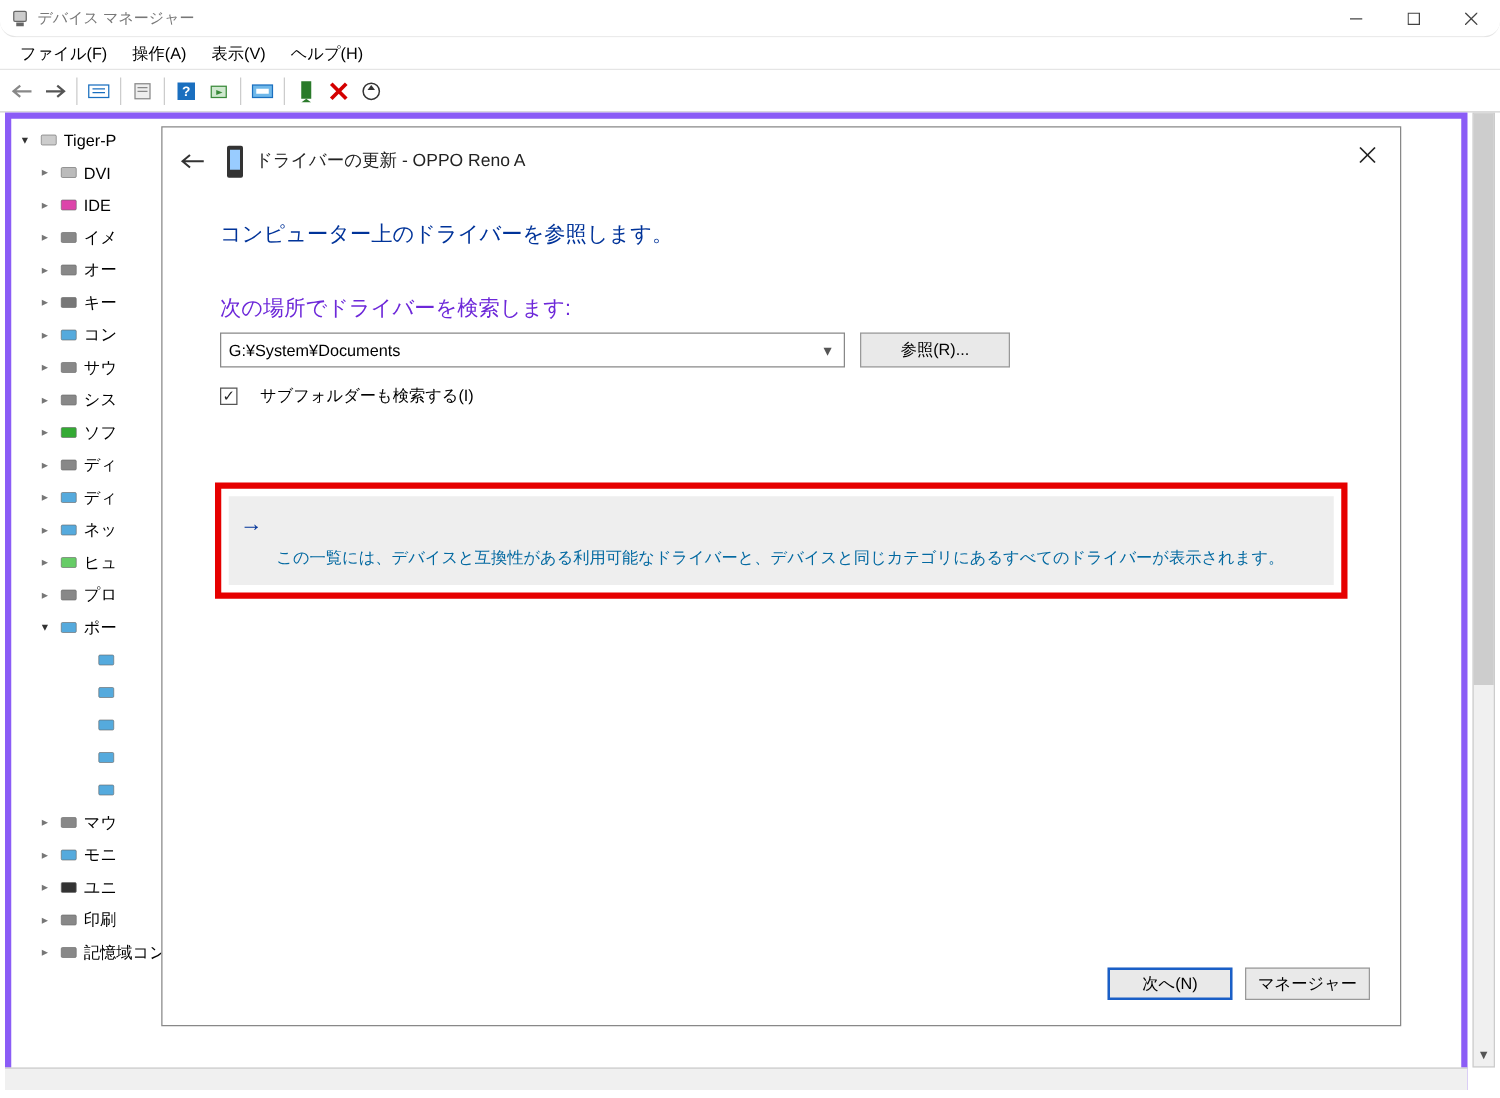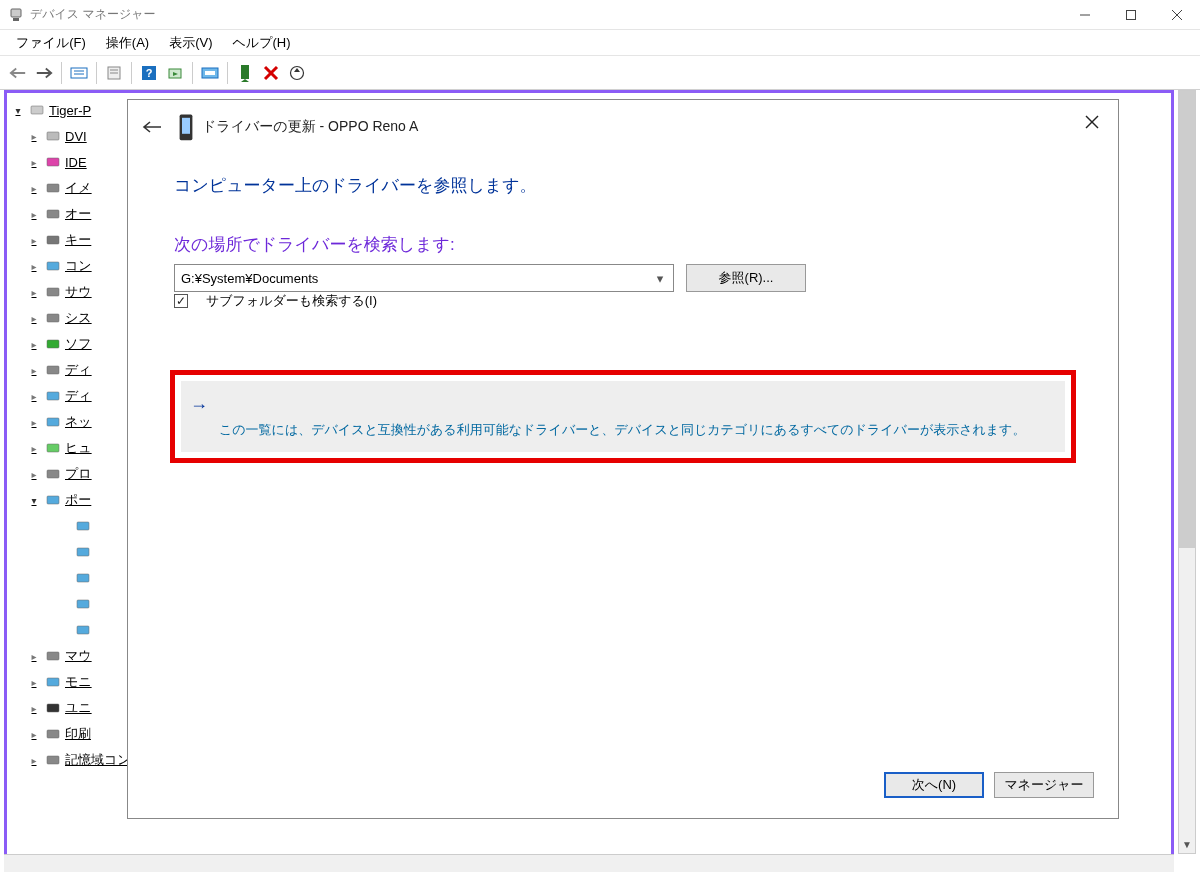--- a/index.html
+++ b/index.html
@@ -1,40 +1,40 @@
 <!DOCTYPE html>
 <html><head>
 <meta charset="utf-8">
 <style>
 * { box-sizing: border-box; margin: 0; padding: 0; font-family: "Yu Gothic UI", "Meiryo", sans-serif; }
 body { background: #fff; width: 1200px; height: 878px; overflow: hidden; position: relative; }
 
 
-.titlebar { height: 30px; display: flex; align-items: center; padding-left: 8px; border-bottom: 1px solid #e5e5e5; }
+.titlebar { height: 30px; display: flex; align-items: center; padding-left: 8px; border-bottom: 1px solid #e5e5e5; border-radius: 13px; }
 .titlebar .app-icon { width: 16px; height: 16px; margin-right: 6px; display:flex; align-items:center; justify-content:center;}
 .titlebar .title { color: #777; font-size: 12px; }
 .titlebar .win-controls { margin-left: auto; display: flex; }
 .titlebar .win-btn { width: 46px; height: 30px; display: flex; align-items: center; justify-content: center; color: #555; cursor: pointer;}
 .titlebar .win-btn svg { width:10px; height:10px; stroke:#444; stroke-width:1; fill:none;}
 .close-x svg {stroke:#444;}
 
 
 .menubar { height: 26px; display: flex; align-items: center; padding: 0 6px; border-bottom: 1px solid #e5e5e5; font-size: 13px; }
 .menubar .menu-item { padding: 3px 10px; cursor:pointer; }
 
 
 .toolbar { height: 34px; display:flex; align-items:center; padding: 0 6px; border-bottom: 1px solid #d0d0d0; gap:2px;}
 .toolbar .tbtn { width:24px; height:24px; display:flex; align-items:center; justify-content:center; cursor:pointer; border:1px solid transparent;}
 .toolbar .sep { width:1px; height:22px; background:#ccc; margin:0 3px;}
 .arrow-nav svg { width:18px; height:14px; fill:#555;}
 .arrow-disabled svg { fill:#bbb;}
 
 
 .main { position: absolute; top: 90px; left:0; right:0; bottom:0; }
-.tree-panel { position:absolute; top:0; left:4px; bottom:6px; width:1170px; border:3px solid #8b5cf6; background:#fff; overflow:hidden;text-decoration:underline;}
+.tree-panel { position:absolute; top:0; left:4px; bottom:6px; width:1170px; border:5px solid #8b5cf6; background:#fff; overflow:hidden;}
 .scrollbar-v { position:absolute; top:0; right:4px; width:18px; bottom:24px; background:#f0f0f0; border:1px solid #ccc;}
 .scrollbar-v .thumb { position:absolute; top:0; left:0; right:0; height:60%; background:#cdcdcd;}
 .scrollbar-v .arrow { position:absolute; left:0; right:0; height:18px; display:flex; align-items:center; justify-content:center; color:#555; font-size:10px;}
 .scrollbar-v .arrow.up { top:0;}
 .scrollbar-v .arrow.down { bottom:0;}
 .scrollbar-h { position:absolute; left:4px; bottom:6px; height:18px; width:1170px; background:#f0f0f0; border-top:1px solid #ccc;}
 
 
 .tree { padding:4px 2px; font-size:13px;}
 .tree .node { display:flex; align-items:center; height:26px; white-space:nowrap; cursor:pointer;}
@@ -51,21 +51,21 @@
 .dlg-top { display:flex; align-items:center; height:44px; padding:10px 12px 0;}
 .dlg-back { width:24px; height:24px; display:flex; align-items:center; justify-content:center; cursor:pointer; margin-right:14px;}
 .dlg-back svg { width:20px; height:14px; fill:none; stroke:#333; stroke-width:1.6;}
 .dlg-device-icon {width:16px; height:22px; margin-right:8px; display:flex; align-items:center; justify-content:center;}
 .dlg-title { font-size:14px; color:#222; }
 .dlg-close { position:absolute; top:8px; right:12px; width:28px; height:28px; display:flex; align-items:center; justify-content:center; cursor:pointer;}
 .dlg-close svg {width:14px; height:14px; stroke:#222; stroke-width:1.4; fill:none;}
 .dlg-body { padding: 30px 46px 0;}
 .dlg-heading { color:#003399; font-size:17px; margin-bottom:36px;}
 .dlg-label { font-size:17px; color:#6d28d9; margin-bottom:8px;}
-.path-row { display:flex; align-items:flex-start; gap:12px; }
+.path-row { display:flex; align-items:flex-start; gap:12px; margin-bottom:14px;}
 .path-combo { flex:0 0 500px; height:28px; border:1px solid #888; display:flex; align-items:center; padding:0 6px; font-size:13px; position:relative;}
 .path-combo .dd { position:absolute; right:4px; top:4px; width:18px; height:18px; display:flex; align-items:center; justify-content:center; color:#555;}
 .browse-btn { width:120px; height:28px; border:1px solid #999; background:#e9e9e9; font-size:13px; cursor:pointer; display:flex; align-items:center; justify-content:center;}
 .checkbox-row { display:flex; align-items:center; font-size:13px; gap:18px; margin-bottom:60px;}
 .checkbox-row .cb { width:14px; height:14px; border:1px solid #555; display:flex; align-items:center; justify-content:center; cursor:pointer;}
 .checkbox-row .cb.checked::after { content:"✓"; font-size:12px; color:#222; line-height:1;}
 
 .choice-block { border:5px solid #e60000; padding:6px; margin: 0 -4px; }
 .choice-inner { padding:12px 8px; cursor:pointer; background:#eee;}
 .choice-title-row { display:flex; align-items:center; gap:10px;}

